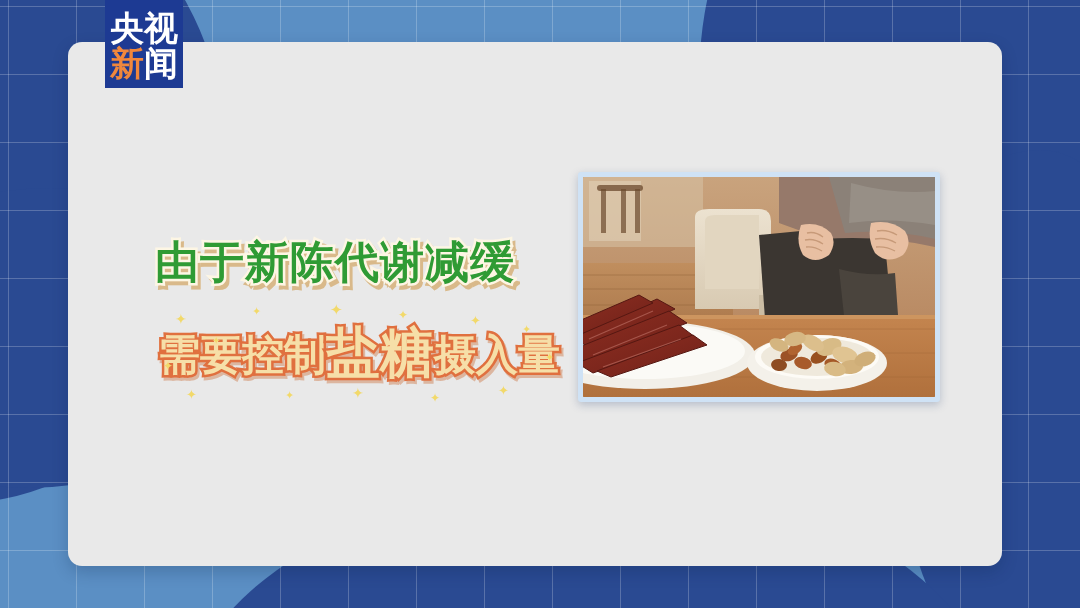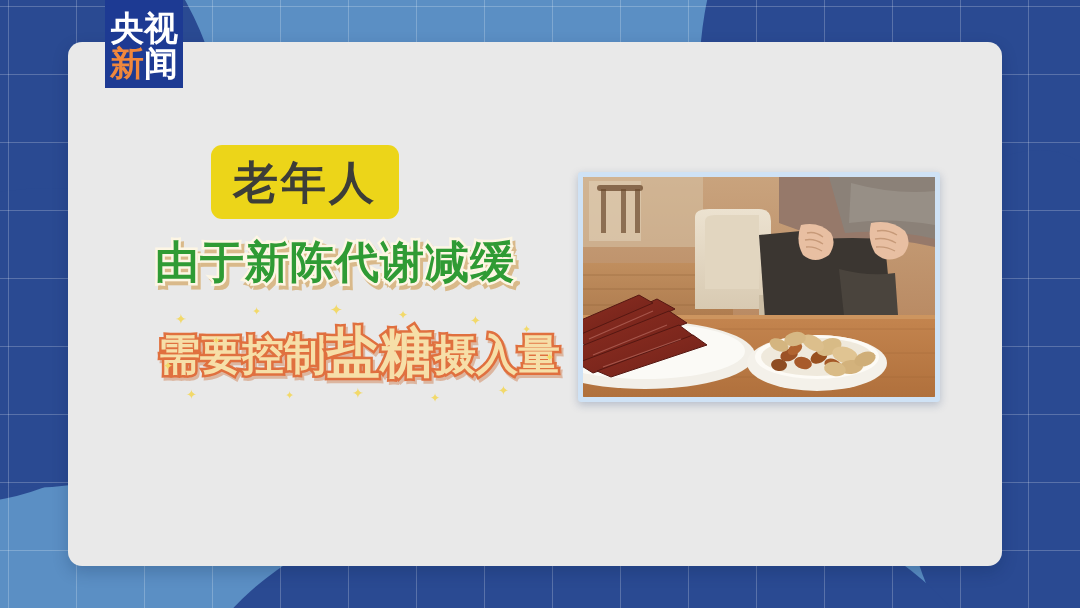--- a/index.html
+++ b/index.html
@@ -202,23 +202,20 @@
   <div id="logo">
     <div class="logo-row">
       <span class="logo-ch logo-white">央视</span>
     </div>
     <div class="logo-row">
       <span class="logo-ch logo-orange">新</span>
       <span class="logo-ch logo-white">闻</span>
     </div>
   </div>
 
-  <div id="badge">
-    <span id="badge-text">老年人</span>
-  </div>
 
   <div id="line2">
     <span class="l2-normal">需要控制</span>
     <span class="l2-big">盐糖</span>
     <span class="l2-normal">摄入量</span>
   </div>
 
   <div id="line1">由于新陈代谢减缓</div>
 
   <div id="sparkle-layer">

